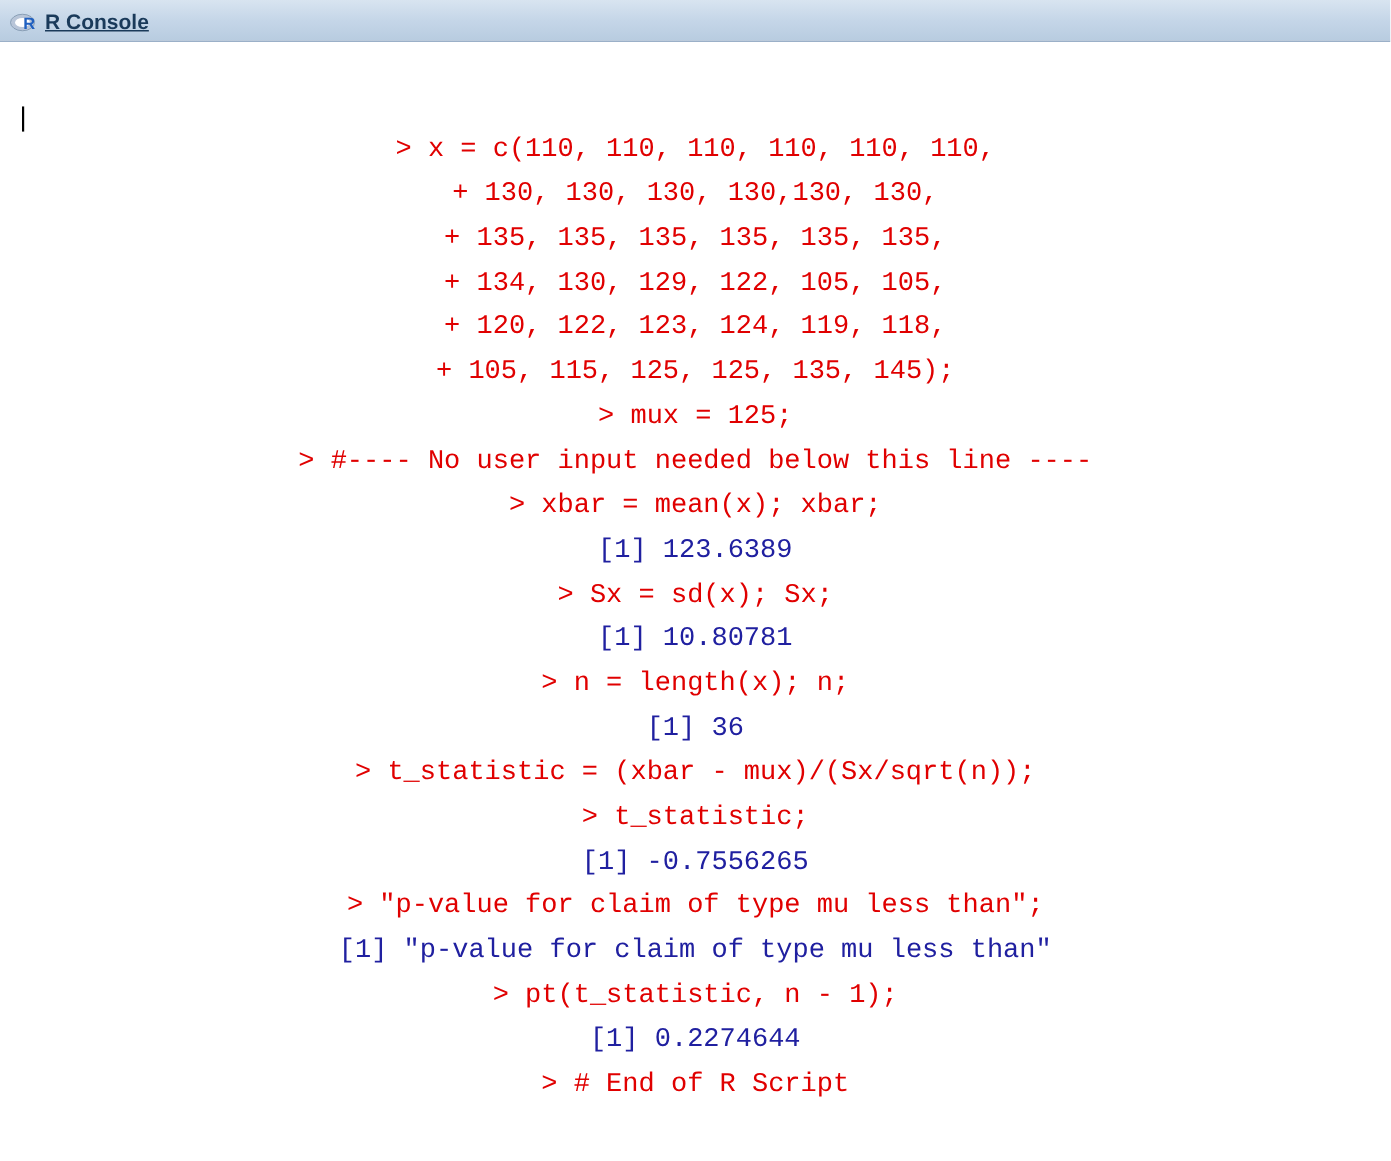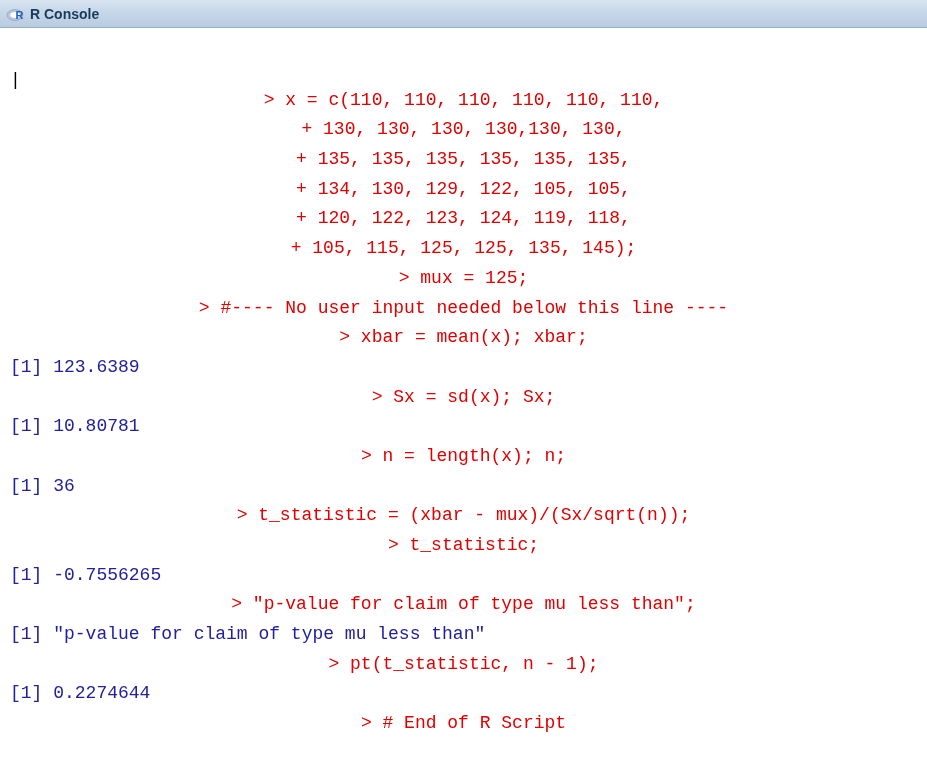--- a/index.html
+++ b/index.html
@@ -27,35 +27,37 @@
       width: 18px;
       height: 18px;
       display: inline-flex;
       align-items: center;
       justify-content: center;
     }
     .title-text {
       color: #1a3a5a;
       font-size: 14px;
       font-weight: bold;
+      text-decoration: underline;
     }
     .console-body {
       padding: 8px 10px;
       font-family: "Courier New", monospace;
       font-size: 18px;
       line-height: 1.65;
       white-space: pre;
       background: #fff;
     }
     .input-line {
       color: #e00000;
       text-align: center;
     }
     .output-line {
       color: #2020a0;
+      text-align: center;
     }
     .cursor-line {
       color: #000;
       height: 20px;
     }
   </style>
 </head>
 <body>
 
 <div class="titlebar">

